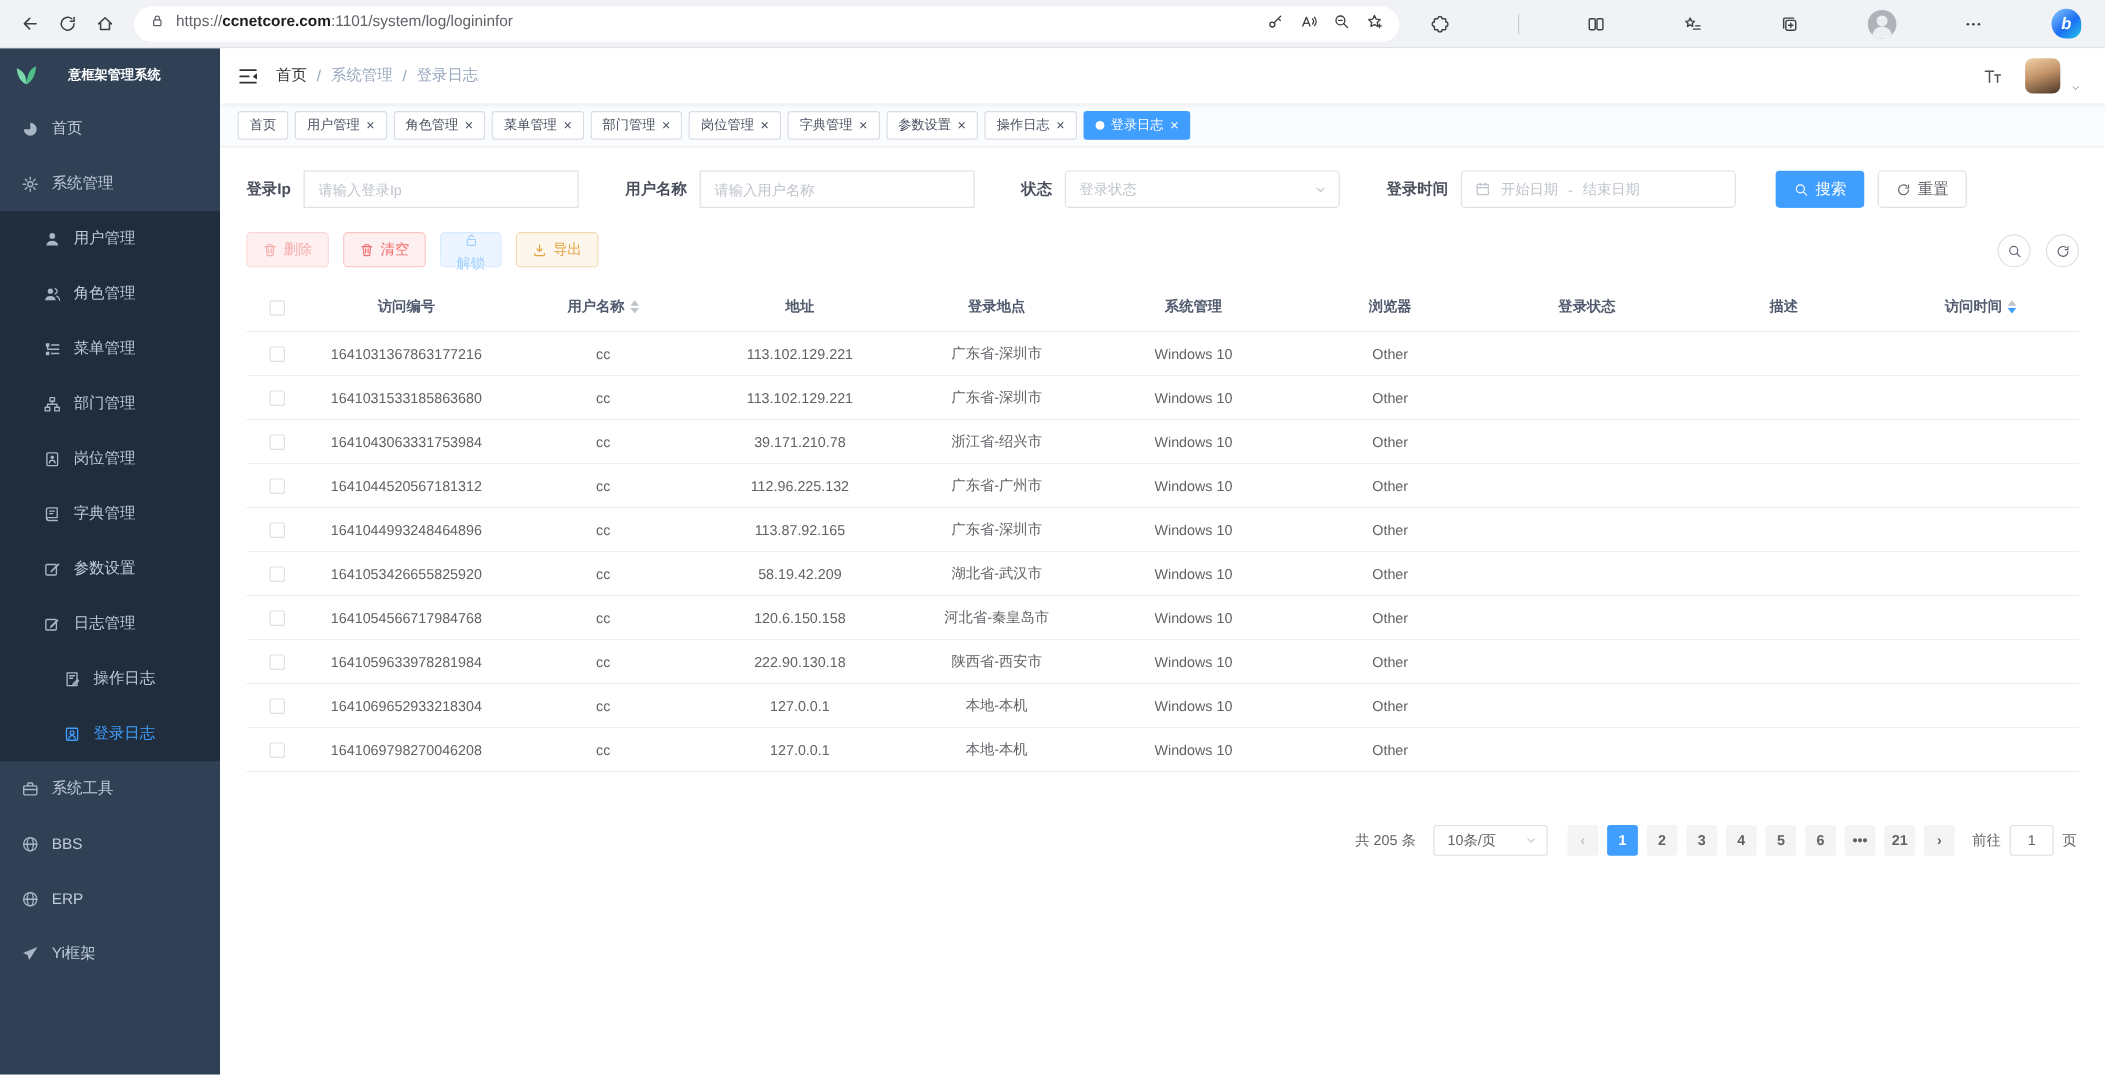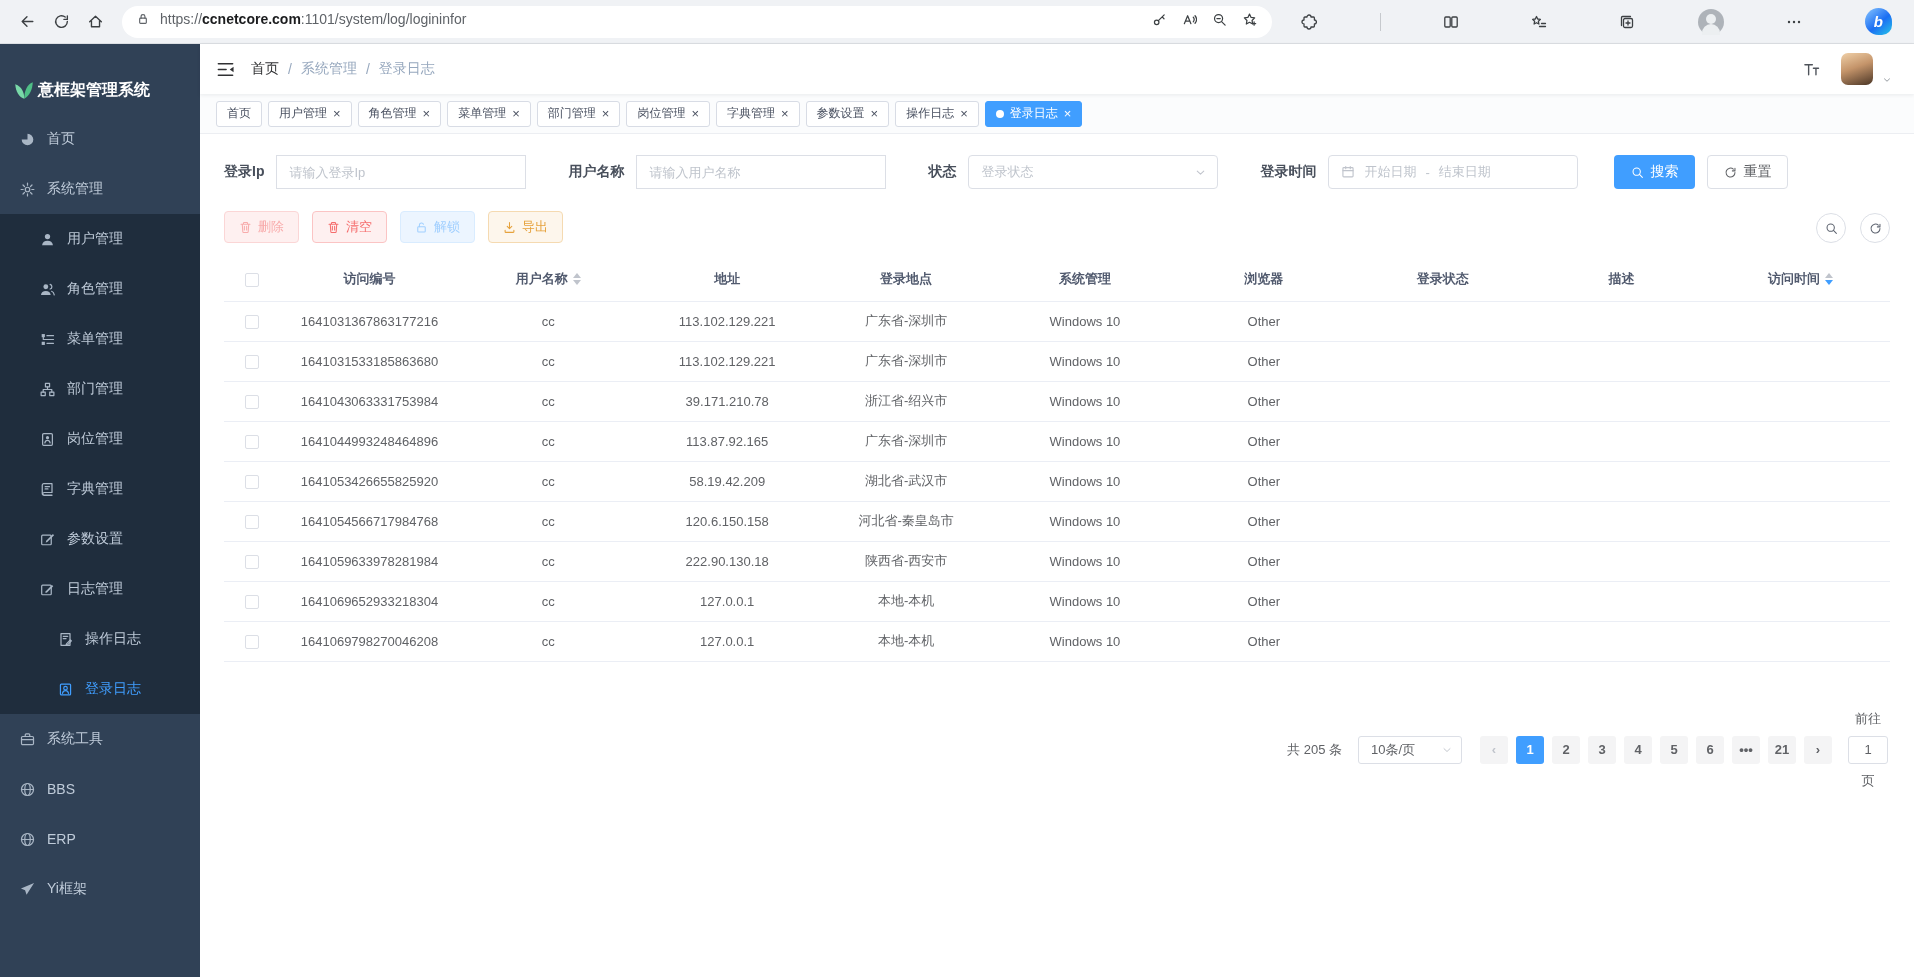--- a/index.html
+++ b/index.html
@@ -28,22 +28,22 @@
     background:linear-gradient(140deg,#8ac7ff 0%,#1b6ef3 55%,#25c6e8 100%);
     display:grid; place-items:center; cursor:pointer; }
   .copilot::after { content:"b"; color:#fff; font-weight:bold; font-style:italic; font-size:15px; }
   .profile-dot { width:26px; height:26px; border-radius:50%; background:#aeb3b9; position:relative; cursor:pointer; }
   .profile-dot::before { content:""; position:absolute; left:8px; top:5px; width:10px; height:10px; border-radius:50%; background:#eceff1; }
   .profile-dot::after { content:""; position:absolute; left:4px; top:15px; width:18px; height:11px; border-radius:9px 9px 0 0; background:#eceff1; }
 
   
   .app { display:flex; height:933px; }
   .sidebar { width:200px; flex:0 0 200px; background:#304156; color:#bfcbd9; overflow:hidden; }
-  .logo { height:48px; display:flex; align-items:center; gap:4px; padding:0 14px;
-    color:#fff; font-weight:bold; font-size:16px;margin-top:22px; }
+  .logo { height:48px; display:flex; align-items:center; gap:28px; padding:0 14px;
+    color:#fff; font-weight:bold; font-size:12px; }
   .logo .icon { font-size:20px; }
   .menu-item { height:50px; display:flex; align-items:center; gap:12px; padding:0 20px;
     font-size:14px; position:relative; cursor:pointer; white-space:nowrap; }
   .menu-item .mi-icon { font-size:15px; color:#a9b6c5; }
   .menu-item.lvl2 { padding-left:40px; background:#1f2d3d; }
   .menu-item.lvl3 { padding-left:58px; background:#1f2d3d; }
   .menu-item.active, .menu-item.active .mi-icon { color:#409eff; }
   .menu-arrow { position:absolute; right:14px; font-size:12px; color:#8d9aa8; }
   .menu-arrow.up svg { transform:rotate(180deg); }
 
@@ -92,21 +92,21 @@
   .btn-reset { background:#fff; border-color:#dcdfe6; color:#606266; margin-left:12px; }
 
   
   .toolbar { margin-top:22px; display:flex; align-items:flex-end; }
   .tb-btn { height:32px; padding:0 14px; border-radius:4px; font-size:13px; display:inline-flex;
     align-items:center; gap:6px; margin-right:13px; border:1px solid; cursor:pointer; background:#fff; }
   .tb-btn .icon { font-size:13px; }
   .tb-btn.danger   { color:#f56c6c; background:#fef0f0; border-color:#fbc4c4; }
   .tb-btn.danger.disabled  { color:#f8abab; border-color:#fbd6d6; }
   .tb-btn.primary  { color:#409eff; background:#ecf5ff; border-color:#b3d8ff; }
-  .tb-btn.primary.disabled { color:#a0cfff; border-color:#d9ecff; }
+  .tb-btn.primary.disabled { color:#a0cfff; border-color:#d9ecff;flex-direction:column; }
   .tb-btn.warning  { color:#e6a23c; background:#fdf6ec; border-color:#f5dab1; }
   .tb-right { margin-left:auto; display:flex; gap:14px; }
   .circle-btn { width:30px; height:30px; border-radius:50%; border:1px solid #dcdfe6; background:#fff;
     display:grid; place-items:center; color:#5e6470; font-size:13px; cursor:pointer; }
 
   
   .grid-table { width:100%; border-collapse:collapse; margin-top:14px; table-layout:fixed; }
   .grid-table th { height:44px; font-size:13px; color:#515a6e; font-weight:bold;
     text-align:center; border-bottom:1px solid #ebeef5; white-space:nowrap; }
   .grid-table td { height:40px; font-size:13px; color:#606266; text-align:center;
@@ -125,21 +125,21 @@
     font-size:13px; color:#606266; padding-right:2px; }
   .total { margin-right:16px; }
   .size-select { width:104px; height:28px; border:1px solid #dcdfe6; border-radius:3px;
     display:flex; align-items:center; justify-content:space-between; padding:0 8px 0 12px;
     color:#606266; margin-right:14px; cursor:pointer; }
   .size-select .caret { color:#c0c4cc; font-size:12px; }
   .page-btn { min-width:28px; height:28px; border-radius:3px; background:#f4f4f5; color:#606266;
     display:grid; place-items:center; margin:0 4px; font-weight:bold; font-size:13px; cursor:pointer; padding:0 4px; }
   .page-btn.prev { color:#c0c4cc; }
   .page-btn.active { background:#409eff; color:#fff; }
-  .goto { margin-left:12px; display:flex; align-items:center; gap:8px;flex-direction:column; }
+  .goto { margin-left:12px; display:flex; align-items:center; gap:8px; }
   .goto input { width:40px; height:28px; border:1px solid #dcdfe6; border-radius:3px;
     text-align:center; font-size:13px; color:#606266; outline:none; }
 </style>
 </head>
 <body>
 
 <div class="chrome">
   <span style="display:flex">
       <button class="chrome-btn">
         <span class="icon">
@@ -686,20 +686,32 @@
               <td>39.171.210.78</td>
               <td>浙江省-绍兴市</td>
               <td>Windows 10</td>
               <td>Other</td>
               <td></td>
               <td></td>
               <td></td>
             </tr>
             <tr>
               <td><span class="checkbox"></span></td>
+              <td>1641044520567181312</td>
+              <td>cc</td>
+              <td>112.96.225.132</td>
+              <td>广东省-广州市</td>
+              <td>Windows 10</td>
+              <td>Other</td>
+              <td></td>
+              <td></td>
+              <td></td>
+            </tr>
+            <tr>
+              <td><span class="checkbox"></span></td>
               <td>1641044993248464896</td>
               <td>cc</td>
               <td>113.87.92.165</td>
               <td>广东省-深圳市</td>
               <td>Windows 10</td>
               <td>Other</td>
               <td></td>
               <td></td>
               <td></td>
             </tr>

